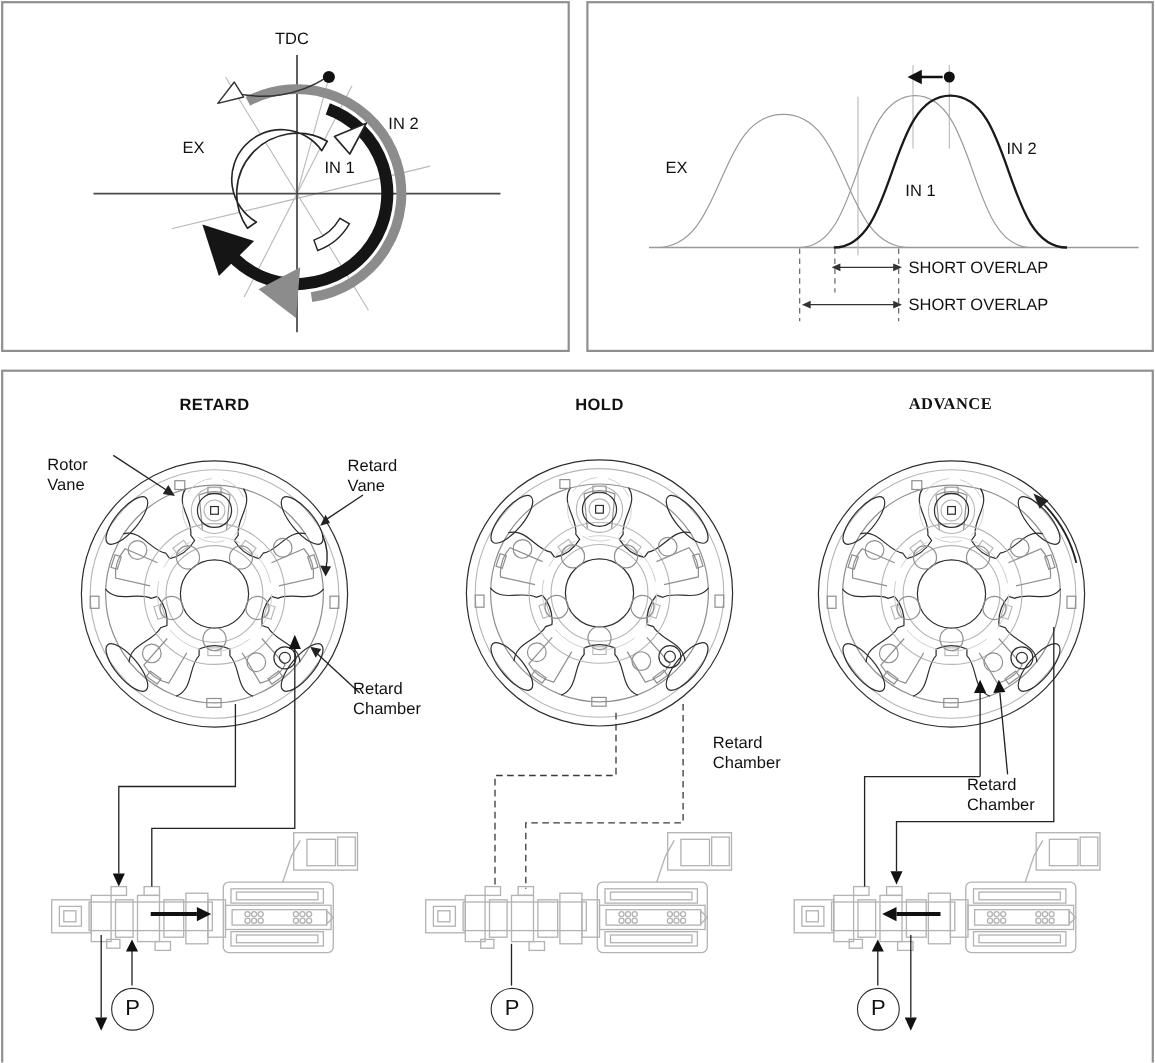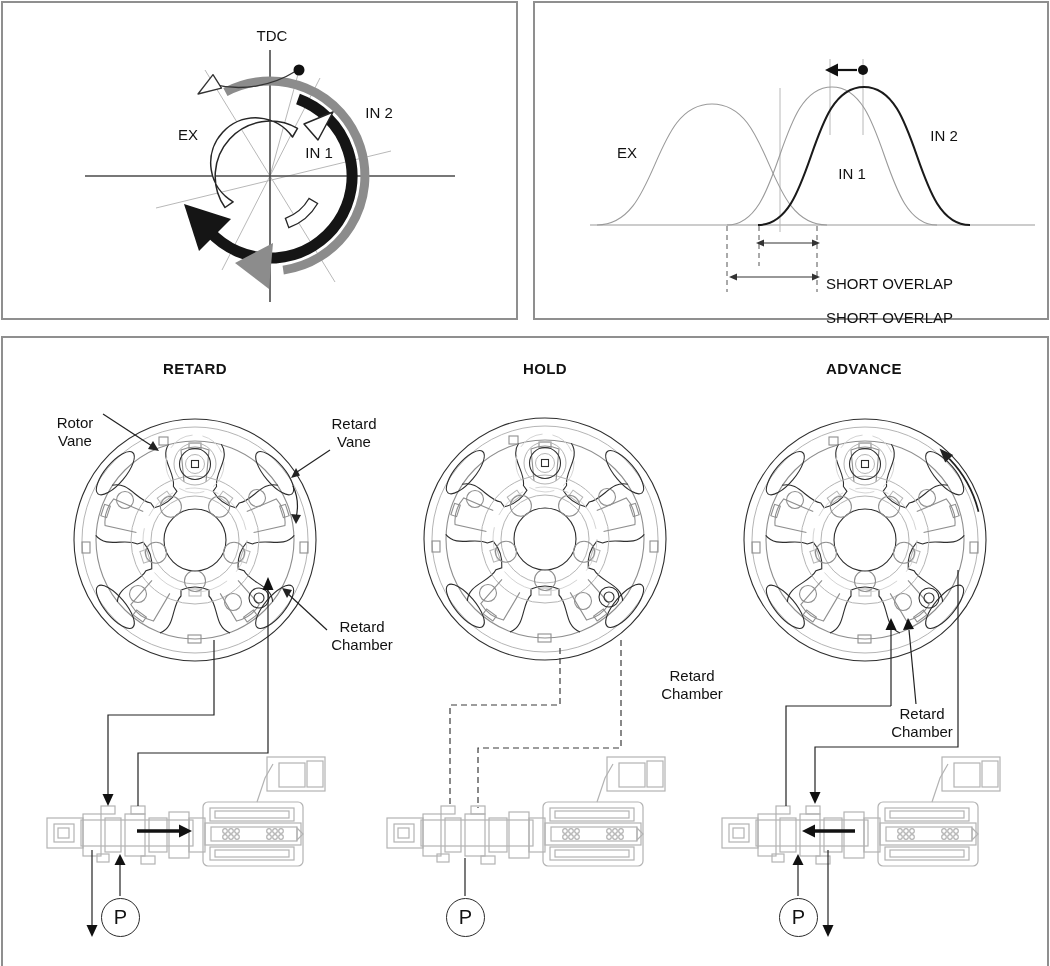--- a/index.html
+++ b/index.html
@@ -3,22 +3,22 @@
 <meta charset="utf-8">
 <style>
   html,body{margin:0;padding:0;background:#fff;}
   #stage{position:relative;width:1050px;height:966px;background:#fff;
          font-family:"Liberation Sans","DejaVu Sans",sans-serif;color:#111;}
   .panel{position:absolute;border:2px solid #8f8f8f;background:#fff;box-sizing:border-box;}
   #p-cam{left:1px;top:1px;width:517px;height:319px;}
   #p-lift{left:533px;top:1px;width:516px;height:319px;}
   #p-states{left:1px;top:336px;width:1048px;height:636px;}
   .panel svg{position:absolute;left:0;top:0;}
-  .lb{position:absolute;font-size:15px;line-height:18px;white-space:pre-line;text-align:center;color:#111;}
-  .lb.left{text-align:left;margin-top:40px;}
+  .lb{position:absolute;font-size:15px;line-height:18px;white-space:pre-line;text-align:left;color:#111;}
+  .lb.left{text-align:left;}
   .title{position:absolute;font-size:15px;font-weight:bold;letter-spacing:.4px;text-align:center;color:#111;}
   .pbadge{position:absolute;width:39px;height:39px;border:1.6px solid #2b2b2b;border-radius:50%;
           box-sizing:border-box;display:flex;align-items:center;justify-content:center;
           font-size:20px;color:#111;background:#fff;}
   
   .ax{stroke:#4a4a4a;stroke-width:1.6;}
   .tl{stroke:#b8b8b8;stroke-width:1;}
   .ld{stroke:#222;stroke-width:1.2;fill:none;}
   .dd{stroke:#3a3a3a;stroke-width:1.2;fill:none;stroke-dasharray:6 4;}
   .sD{stroke:#2e2e2e;fill:none;stroke-width:1.1;}
@@ -286,21 +286,21 @@
       <line x1="812" y1="493" x2="852" y2="493" stroke="#111" stroke-width="3.6"></line>
       <polygon points="799,493 812,486.5 812,499.5" fill="#111"></polygon>
       <line class="ld" x1="795" y1="526" x2="795" y2="558"></line>
       <polygon points="795,516 789.5,527 800.5,527" fill="#111"></polygon>
       <line class="ld" x1="825" y1="512" x2="825" y2="587"></line>
       <polygon points="825,599 819.5,587 830.5,587" fill="#111"></polygon>
     </svg>
 
     <div class="title" style="left:139px;top:22px;width:106px;">RETARD</div>
     <div class="title" style="left:489px;top:22px;width:106px;">HOLD</div>
-    <div class="title" style="left:805px;top:22px;width:112px;">ADVANCE</div>
+    <div class="title" style="left:805px;top:22px;width:112px;font-family:Liberation Serif, serif;">ADVANCE</div>
 
     <div class="lb" style="left:40px;top:49px;width:64px;margin-top:27px;">Rotor
 Vane</div>
     <div class="lb" style="left:313px;top:77px;width:76px;">Retard
 Vane</div>
     <div class="lb" style="left:318px;top:280px;width:82px;">Retard
 Chamber</div>
     <div class="lb" style="left:645px;top:329px;width:88px;">Retard
 Chamber</div>
     <div class="lb" style="left:876px;top:367px;width:86px;">Retard

